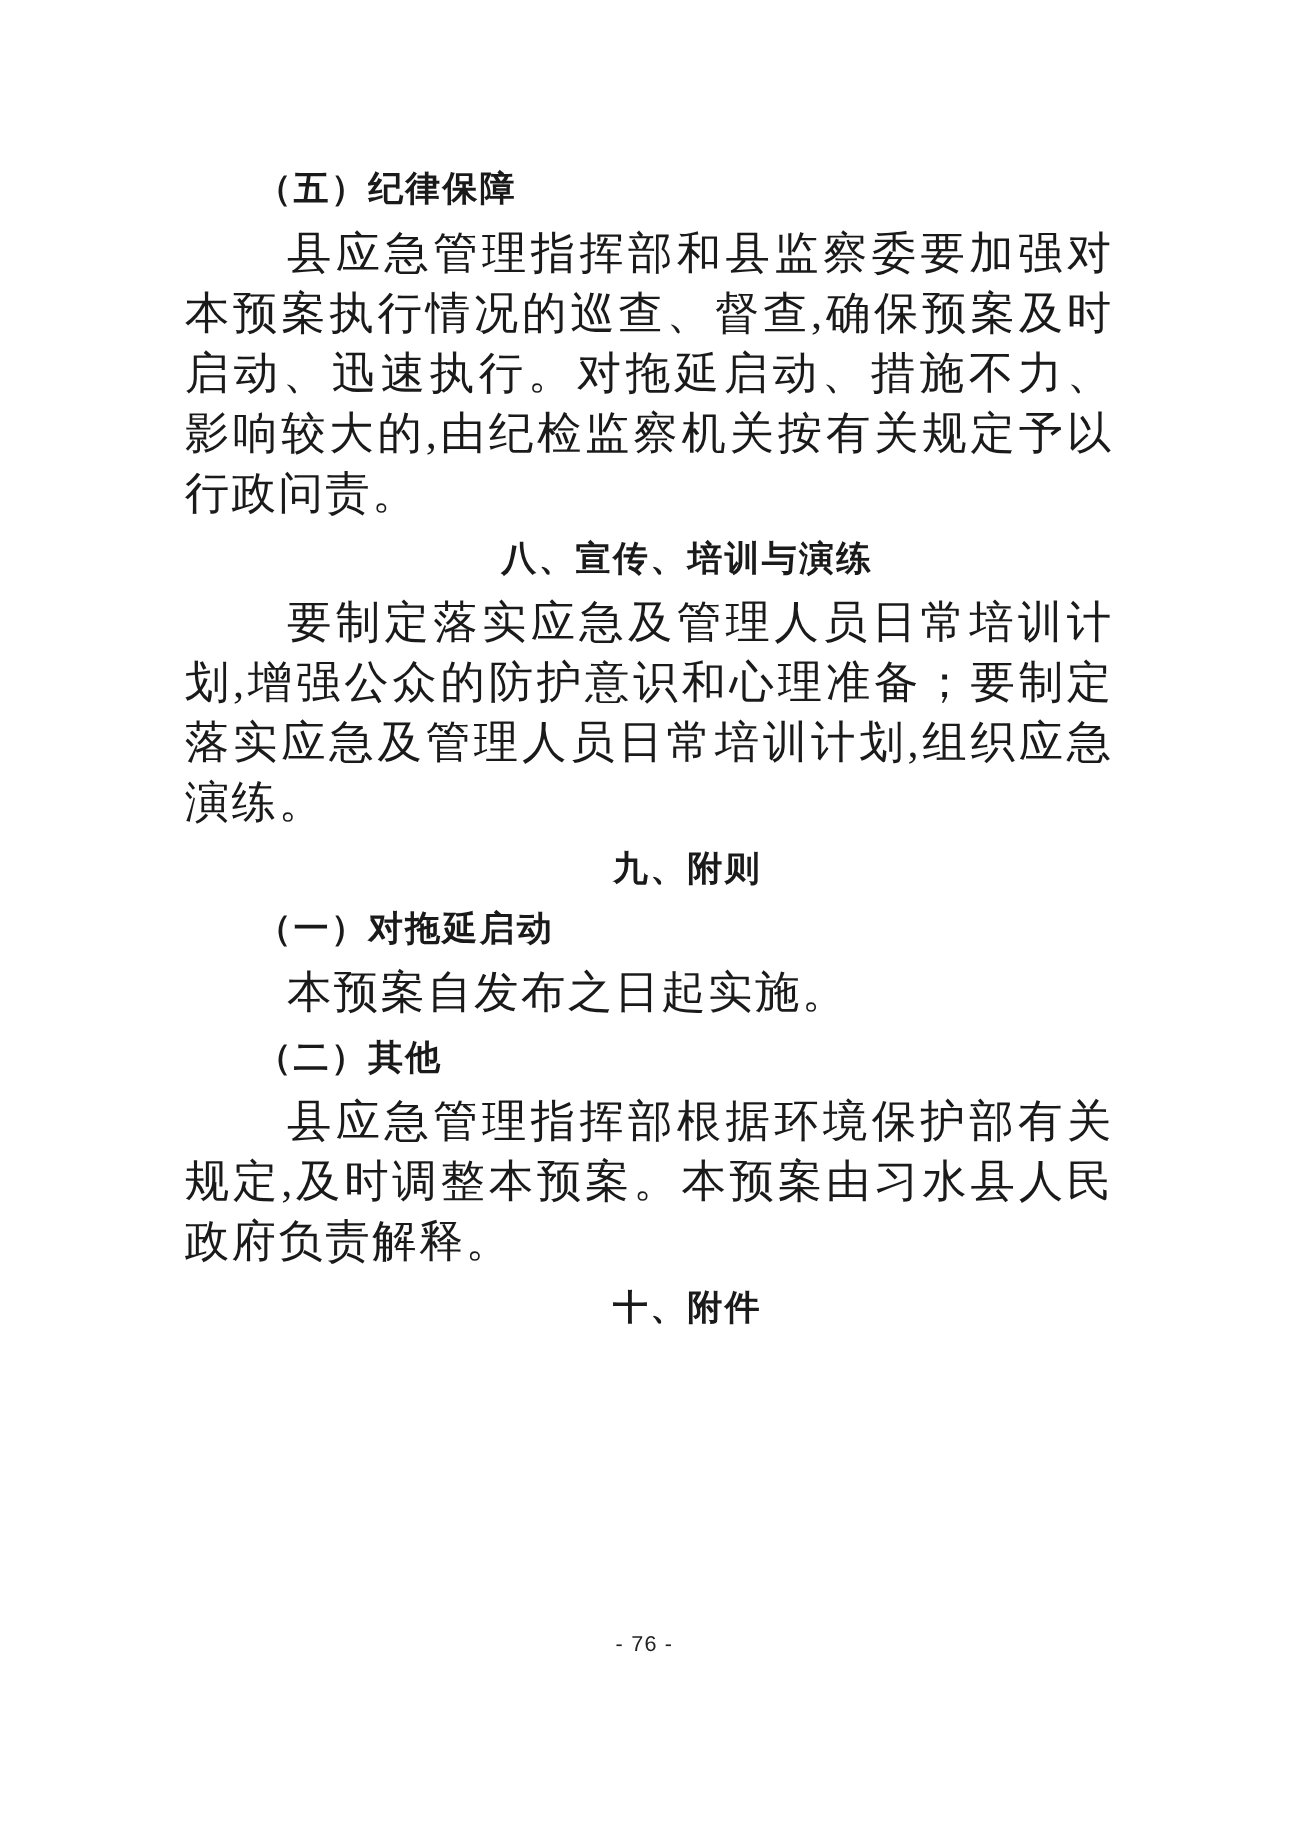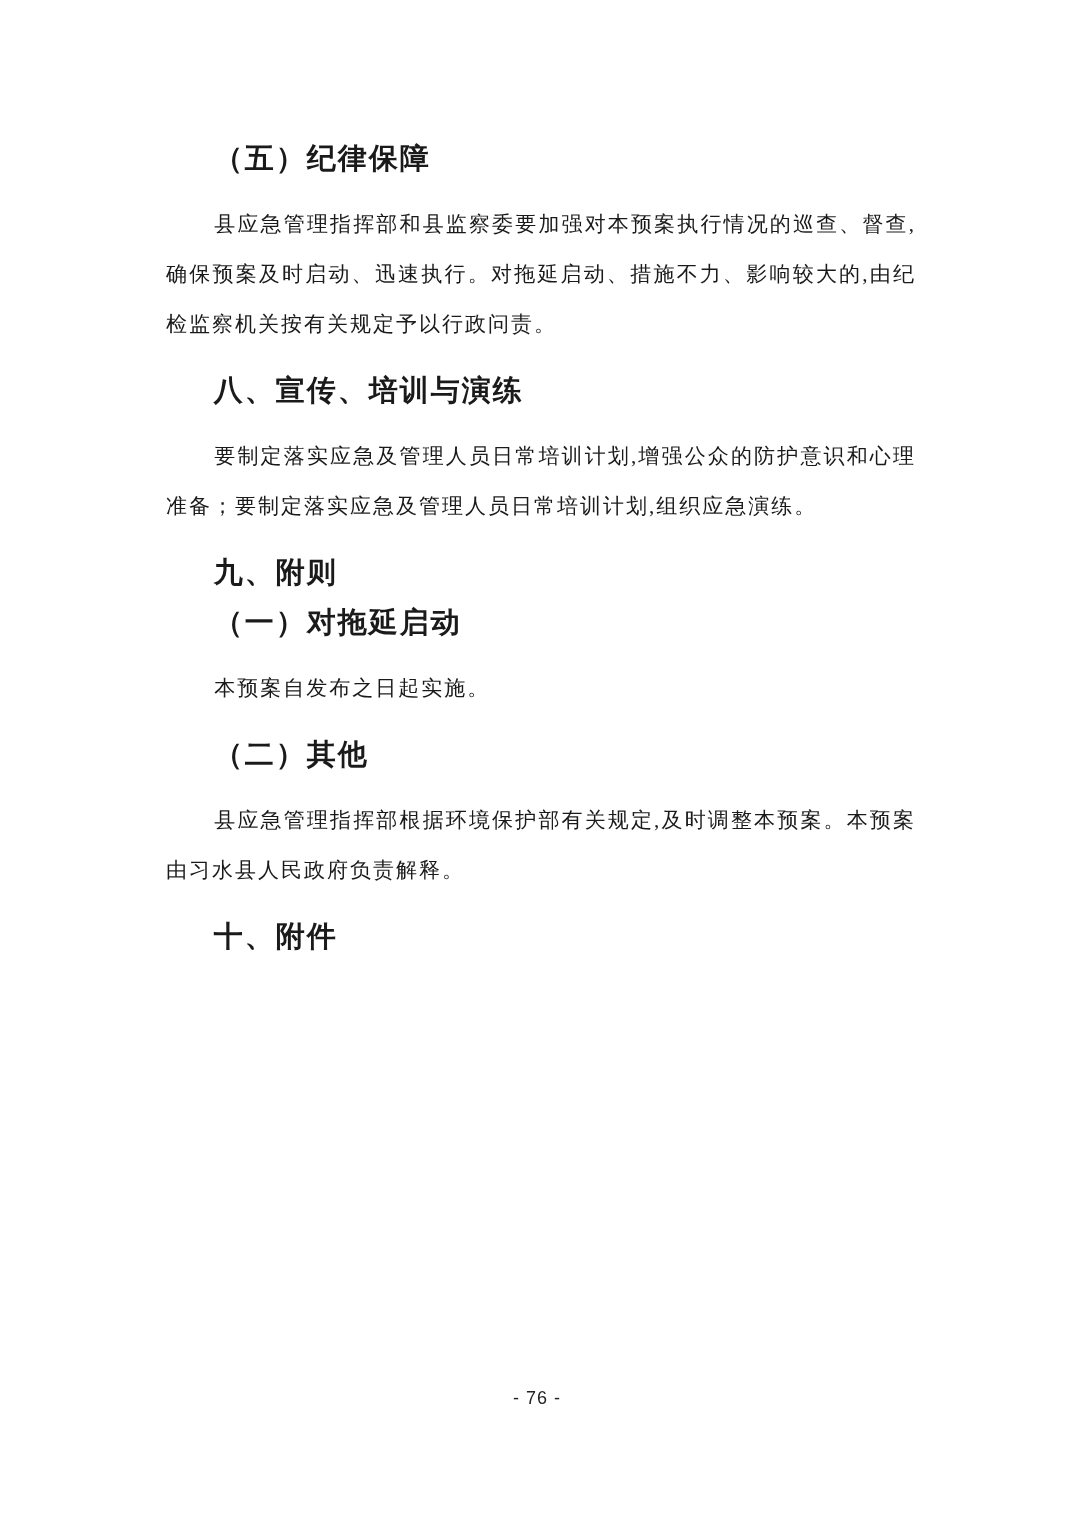--- a/index.html
+++ b/index.html
@@ -20,52 +20,53 @@
     inset: 0;
     background: #ffffff;
   }
   .content {
     position: absolute;
     left: 150px;
     top: 133px;
     width: 782px;
   }
   .para {
-    margin: 16px;
-    font-size: 21px;
+    margin: 4px;
+    font-size: 37px;
     line-height: 50px;
     letter-spacing: 2px;
     text-align: justify;
     text-align-last: left;
     text-indent: 2.3em;
     font-family: "Liberation Serif", serif;
     font-weight: normal;
   }
   .h-main {
     margin: 0;
     font-size: 29px;
     line-height: 50px;
     letter-spacing: 2px;
     font-weight: bold;
     text-indent: 2.2em;
     font-family: "Liberation Sans", sans-serif;
+    text-align: center;
   }
   .h-sub {
     margin: 0;
     font-size: 29px;
     line-height: 50px;
     letter-spacing: 2px;
     font-weight: bold;
     text-indent: 2.2em;
     font-family: "Liberation Serif", serif;
   }
   .footer {
     position: absolute;
     left: 0;
-    top: 1388px;
+    top: 1360px;
     width: 100%;
     text-align: center;
   }
   .page-number {
     font-size: 18px;
     letter-spacing: 1px;
     color: #222222;
     font-family: "Liberation Sans", sans-serif;
   }
 </style>

